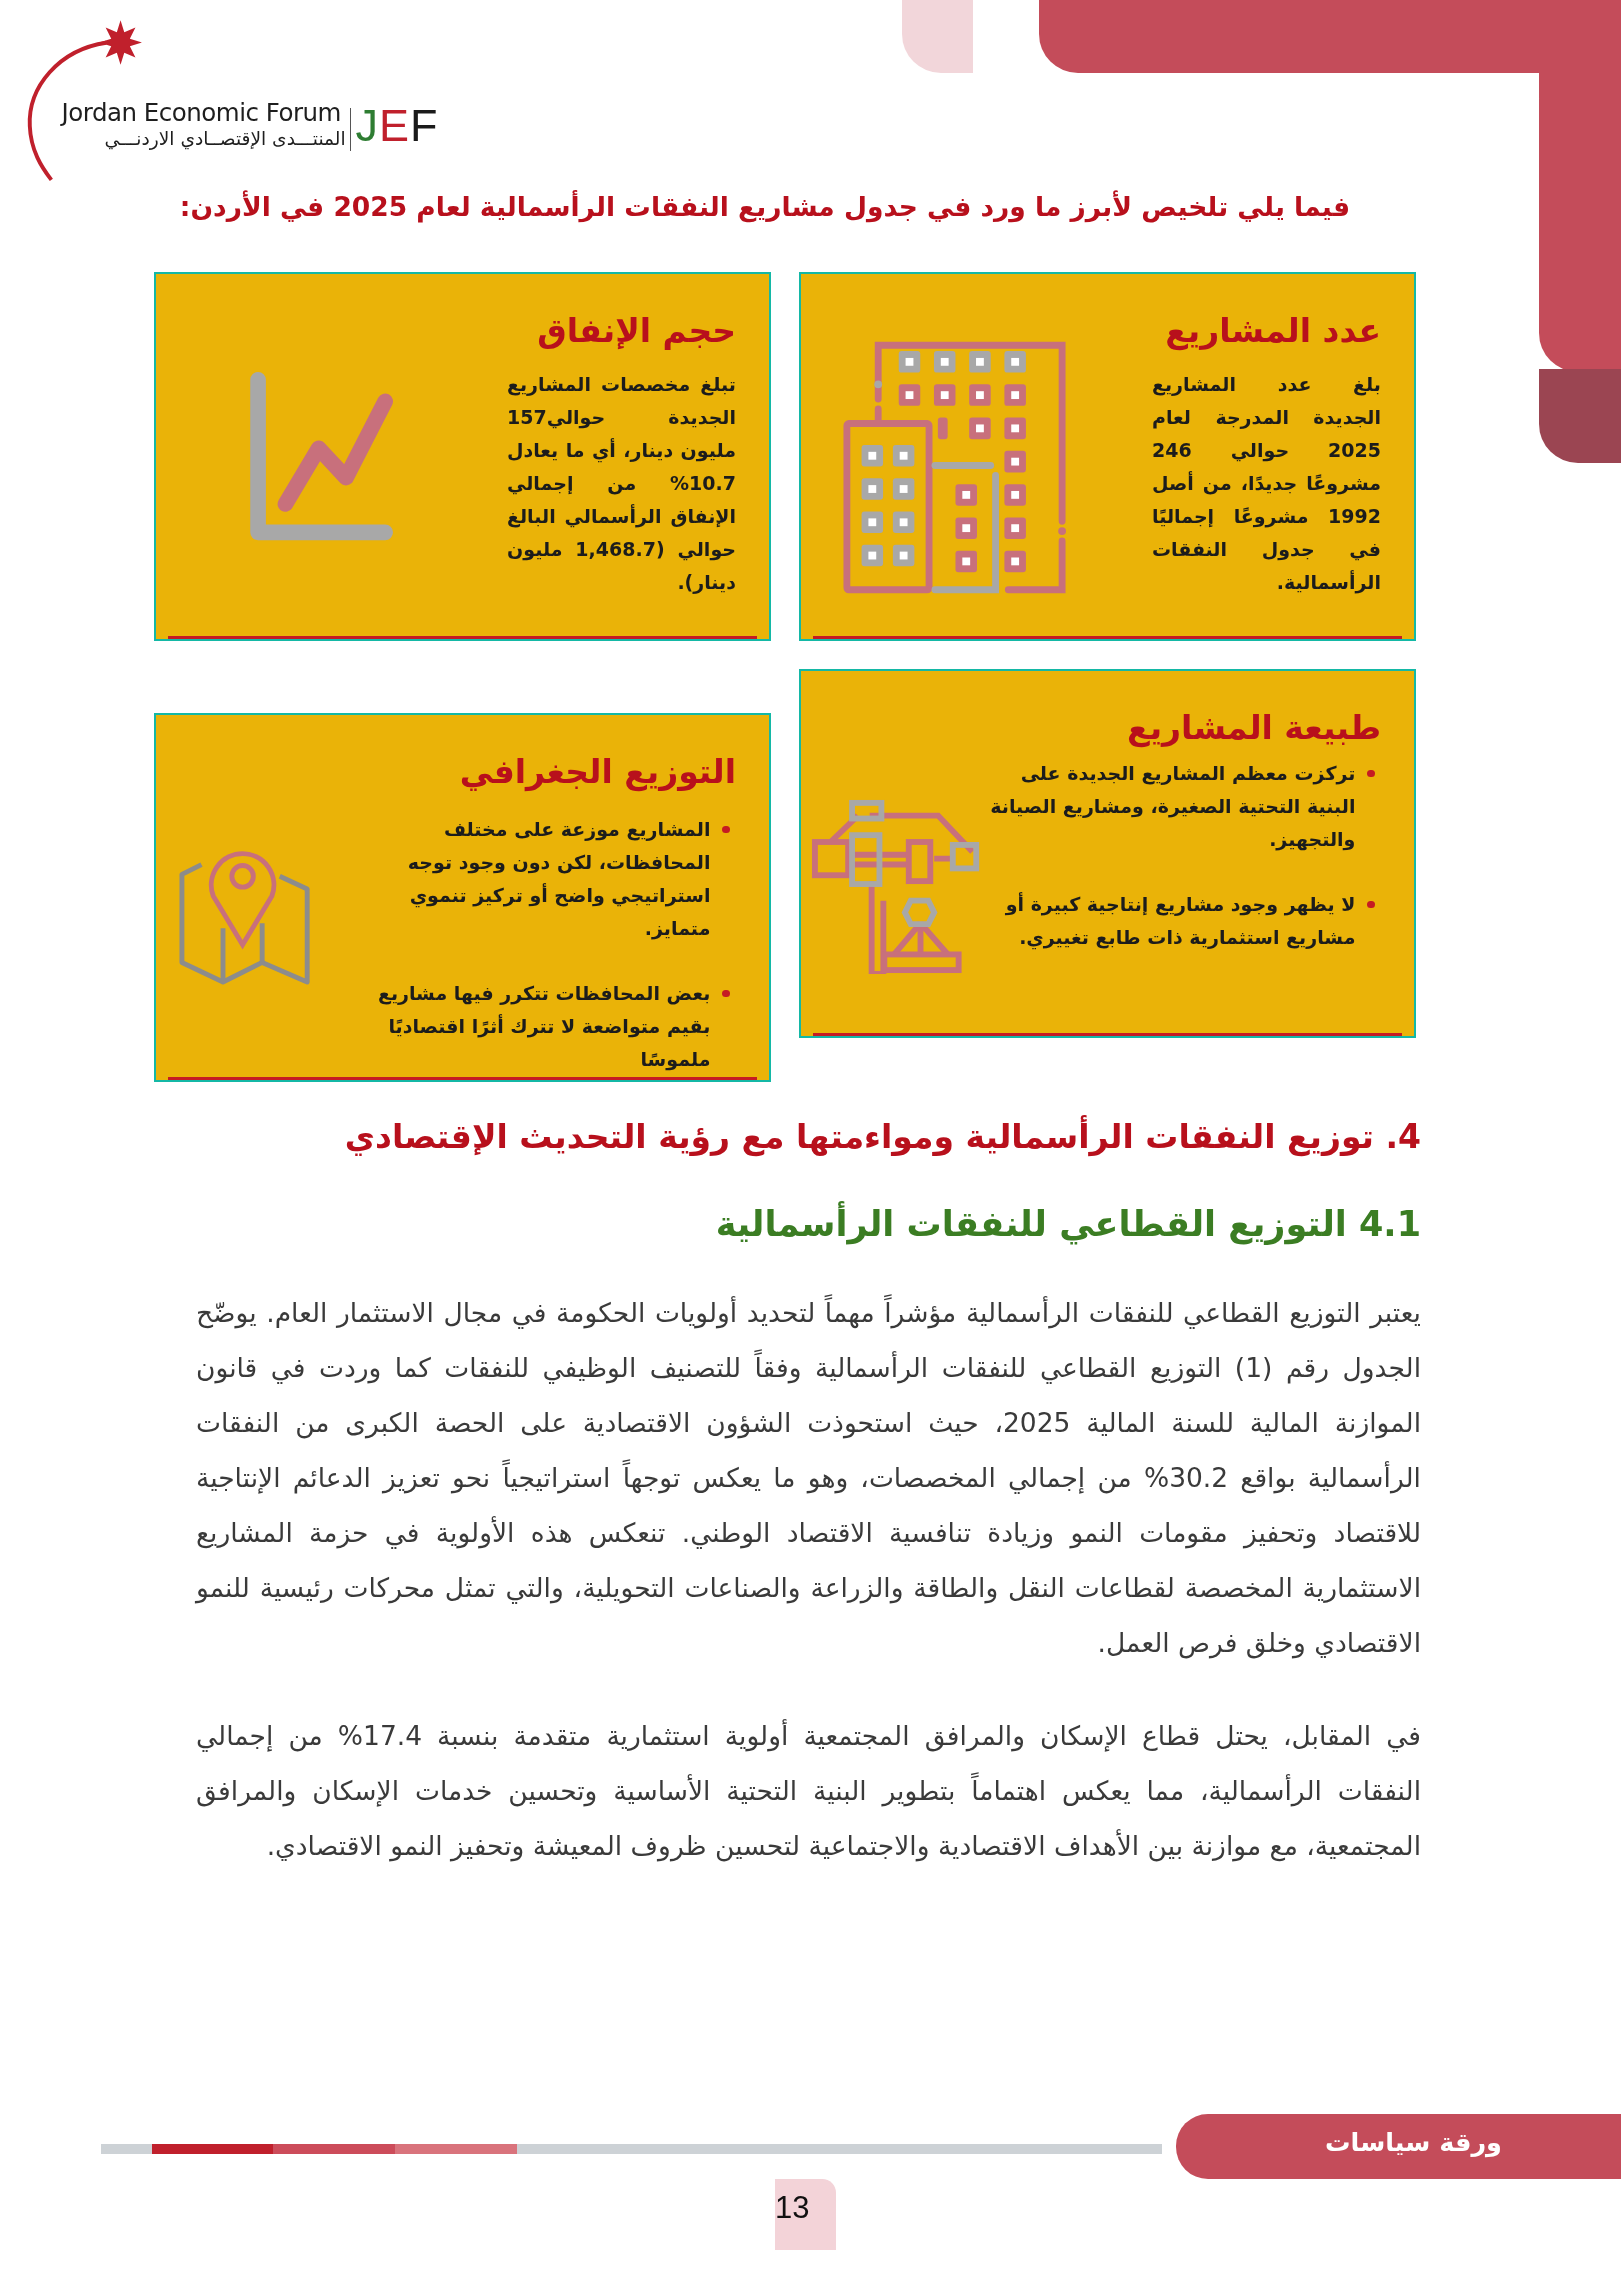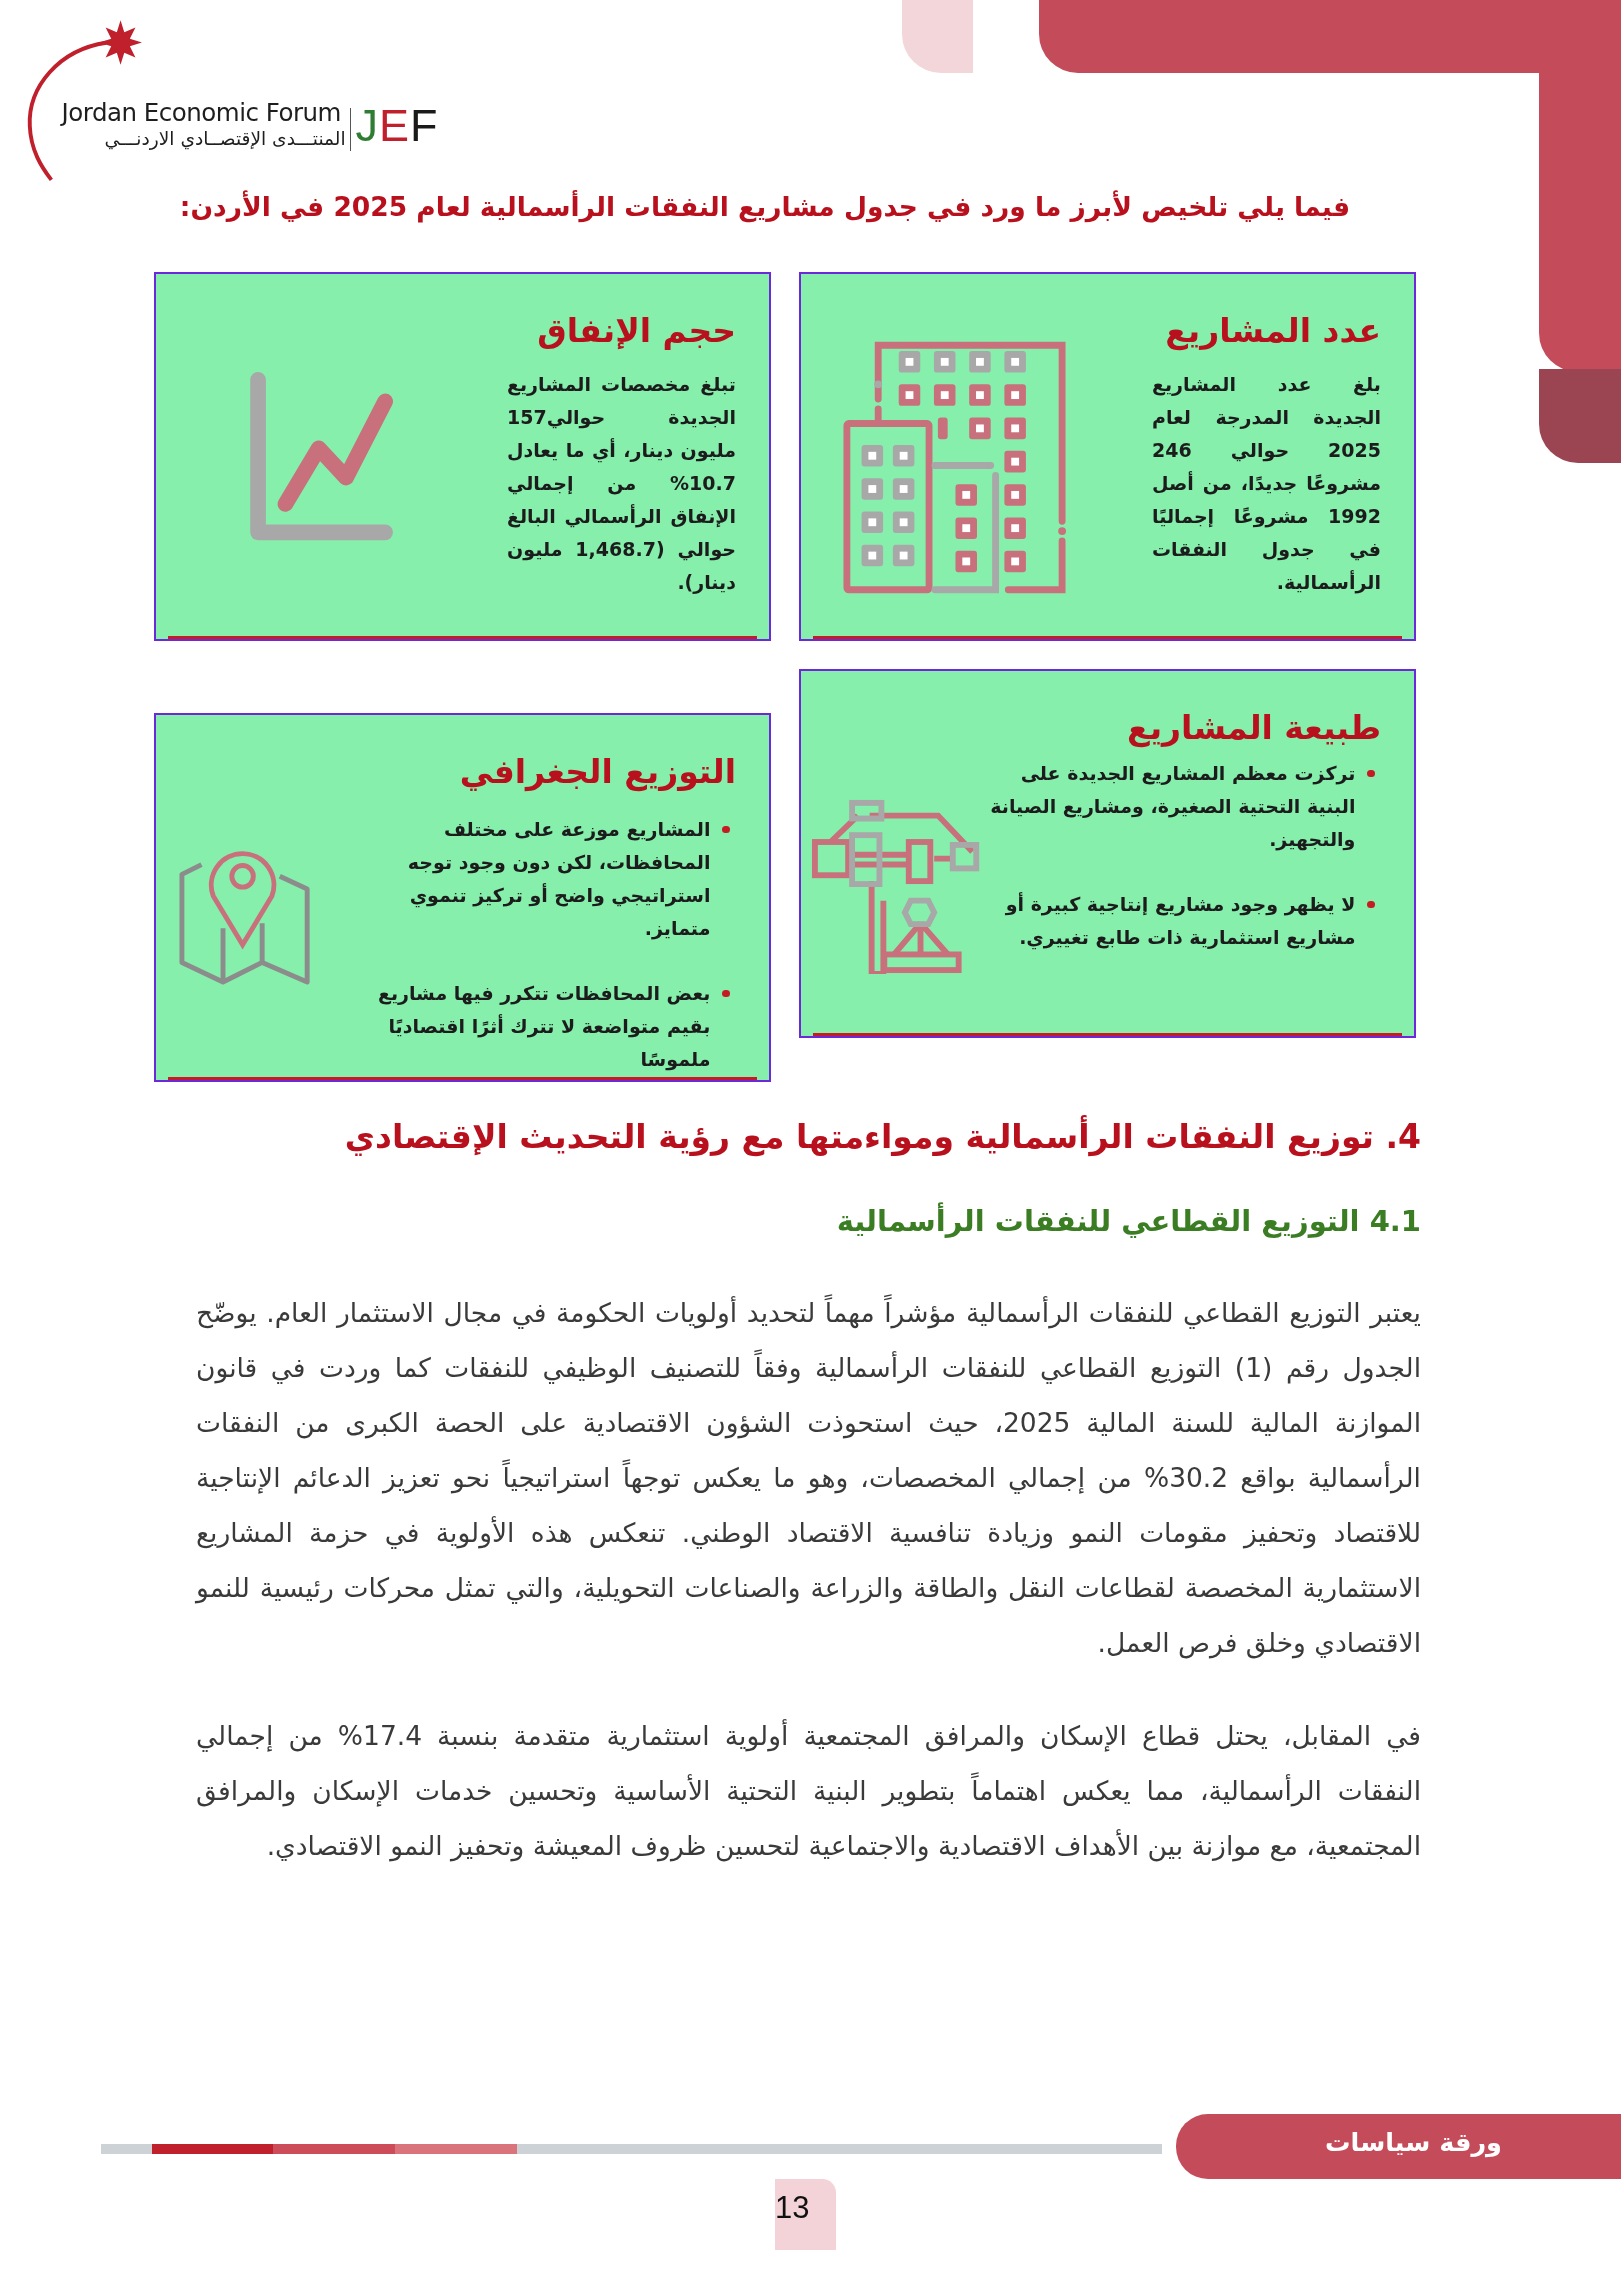--- a/index.html
+++ b/index.html
@@ -21,32 +21,32 @@
   .logo-sep { position: absolute; left: 330px; top: 90px; width: 1px; height: 43px; background: #555; }
   .logo-jef { position: absolute; left: 336px; top: 82px; font-size: 45px; font-weight: 400; letter-spacing: 1px; line-height: 51px; font-family: "Liberation Sans", sans-serif; }
   .logo-jef .j { color: #2e7d32; }
   .logo-jef .e { color: #c0202c; }
   .logo-jef .f { color: #1a1a1a; }
 
   
   .intro { position: absolute; right: 271px; top: 191px; font-size: 26.5px; font-weight: bold; color: #b8101c; direction: rtl; white-space: nowrap; }
 
   
-  .card { position: absolute; border: 2px solid #6d28d9; background: #86efac; direction: rtl; }
+  .card { position: absolute; border: 2px solid #14b8a6; background: #eab308; direction: rtl; }
   .card::after { content: ""; position: absolute; left: 11.8px; right: 11.8px; bottom: 0; height: 2.9px; background: #c51b23; }
   .card-title { position: absolute; top: 37px; right: 33px; font-size: 33px; font-weight: bold; color: #b8101c; white-space: nowrap; }
   .card-body { position: absolute; right: 33px; font-size: 19px; font-weight: bold; color: #1c1c1c; line-height: 33px; text-align: justify; text-align-last: right; }
   .card-icon { position: absolute; }
   ul.bullets { list-style: none; }
   ul.bullets li { position: relative; padding-right: 21.6px; font-size: 19px; font-weight: bold; color: #1c1c1c; line-height: 33px; margin-bottom: 32px; }
   ul.bullets li::before { content: ""; position: absolute; right: 2px; top: 12.7px; width: 7.8px; height: 7.8px; border-radius: 50%; background: #c51b23; }
 
   
   .h4 { position: absolute; right: 200px; top: 1117px; font-size: 33px; font-weight: bold; color: #b8101c; direction: rtl; white-space: nowrap; }
-  .h41 { position: absolute; right: 200px; top: 1204px; font-size: 29px; font-weight: bold; color: #3b7d23; direction: rtl; white-space: nowrap; }
+  .h41 { position: absolute; right: 200px; top: 1204px; font-size: 35px; font-weight: bold; color: #3b7d23; direction: rtl; white-space: nowrap; }
 
   
   .para { position: absolute; left: 196px; width: 1225px; direction: rtl; text-align: justify; text-align-last: right; font-size: 26.5px; line-height: 55px; color: #3a3a3a; }
   .para1 { top: 1285px; }
   .para2 { top: 1708px; }
 
   
   .footer-track { position: absolute; left: 101px; top: 2144px; width: 1061px; height: 9.8px; background: #cdd2d6; }
   .footer-seg { position: absolute; top: 2144px; height: 9.8px; }
   .footer-pill { position: absolute; left: 1176px; top: 2114px; width: 445px; height: 65px; background: #c44c5a; border-top-left-radius: 32px; border-bottom-left-radius: 32px; }

